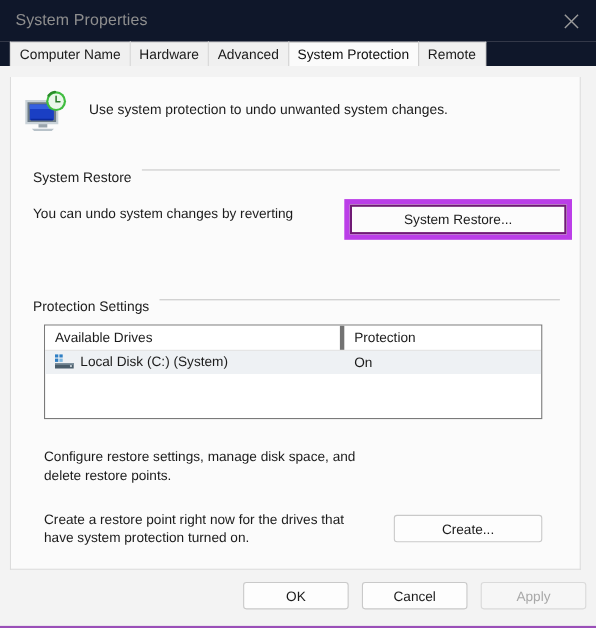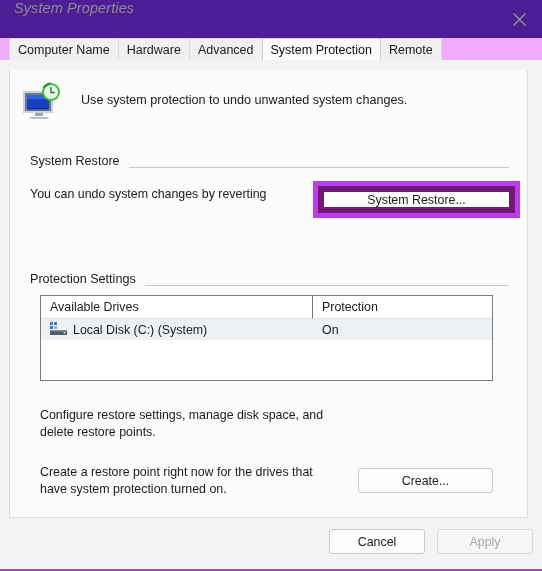--- a/index.html
+++ b/index.html
@@ -23,25 +23,24 @@
     background: #f3f3f3;
     display: flex;
     flex-direction: column;
     box-sizing: border-box;
   }
 
   
   .titlebar {
     height: 38px;
     flex: 0 0 38px;
-    background: #4c1d95;
-    display: flex;
-    align-items: flex-start;
+    background: #0f172a;
+    display: flex;
+    align-items: center;
     position: relative;
-    font-style: italic;
   }
   .title-text {
     font-size: 14.5px;
     color: #8e8e8e;
     padding-left: 14px;
     letter-spacing: .1px;
     white-space: nowrap;
   }
   .close-btn {
     position: absolute;
@@ -53,21 +52,21 @@
     align-items: center;
     justify-content: center;
     cursor: default;
   }
   .close-btn svg { display: block; }
 
   
   .tabstrip {
     flex: 0 0 22px;
     height: 22px;
-    background: #f0abfc;
+    background: #0f172a;
     position: relative;
     display: flex;
     align-items: flex-end;
     padding-left: 9px;
     box-sizing: border-box;
   }
   .tab {
     font-size: 12.5px;
     color: #1a1a1a;
     height: 22px;
@@ -121,21 +120,21 @@
     white-space: nowrap;
     text-align: center;
   }
 
   
   .group {
     position: absolute;
     left: 20px;
     right: 18px;
     display: flex;
-    align-items: flex-end;
+    align-items: flex-start;
   }
   .group-label {
     font-size: 12.6px;
     color: #1b1b1b;
     white-space: nowrap;
     padding-right: 9px;
   }
   .group-rule {
     flex: 1;
     height: 1px;
@@ -173,21 +172,21 @@
     box-sizing: border-box;
     border: 5px solid #bb3ee8;
     background: #bb3ee8;
     padding: 0;
   }
   .hl-wrap .btn {
     position: static;
     width: 100%;
     height: 100%;
     border-radius: 0;
-    border: 6px solid #701a75;
+    border: 2px solid #701a75;
     background: #fcfcfc;
   }
 
   
   .listbox {
     position: absolute;
     background: #ffffff;
     border: 1px solid #7a7a7a;
     box-sizing: border-box;
     overflow: hidden;
@@ -199,35 +198,35 @@
     background: #ffffff;
   }
   .list-header .col {
     font-size: 12.4px;
     color: #1b1b1b;
     line-height: 22px;
     padding-left: 9px;
     box-sizing: border-box;
     white-space: nowrap;
   }
-  .col-drive  { width: 272px; border-right: 1px solid #737373; }
+  .col-drive  { width: 272px; border-right: 4px solid #737373; }
   .col-prot   { flex: 1; }
   .list-row {
     display: flex;
     height: 21px;
     align-items: center;
     background: #eef1f4;
   }
   .list-row .cell {
     font-size: 12.4px;
     color: #1b1b1b;
     box-sizing: border-box;
     white-space: nowrap;
     display: flex;
-    align-items: center;
+    align-items: flex-start;
   }
   .cell-drive { width: 272px; padding-left: 8px; }
   .cell-prot  { flex: 1; padding-left: 9px; }
   .drive-icon { width: 19px; height: 15px; margin-right: 5px; flex: 0 0 19px; position: relative; }
 
   
   .footer {
     position: absolute;
     left: 0;
     right: 0;
@@ -340,18 +339,19 @@
 
     <div class="body-text" style="left:30px; top:394px; width:310px;">
       <div>Create a restore point right now for the drives that</div>
       <div>have system protection turned on.</div>
     </div>
     <div class="btn" style="left:348px; top:398px; width:135px; height:25px;">Create...</div>
 
   </div>
 
   <div class="footer">
+    <div class="btn" style="left:221px; width:96px;">OK</div>
     <div class="btn disabled" style="left:437px; width:96px;">Apply</div>
     <div class="btn" style="left:329px; width:96px;">Cancel</div>
     <div class="bottom-line"></div>
   </div>
 
 </div>
 
 </body></html>

